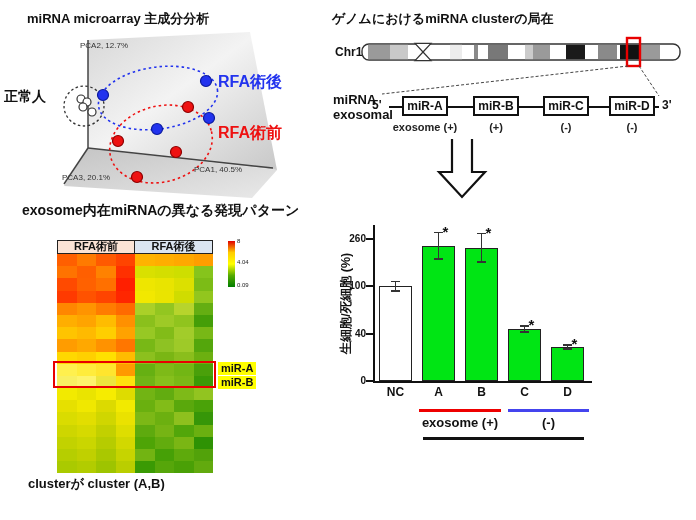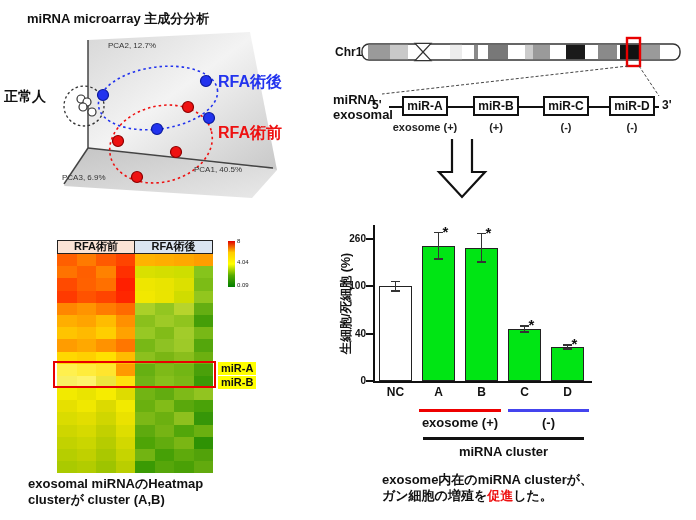--- a/index.html
+++ b/index.html
@@ -78,27 +78,28 @@
         <circle cx="186" cy="51" r="5.5" fill="#2233ee" stroke="#0b1a9e" stroke-width="1.2"></circle>
         <circle cx="189" cy="88" r="5.5" fill="#2233ee" stroke="#0b1a9e" stroke-width="1.2"></circle>
         <circle cx="137" cy="99" r="5.5" fill="#2233ee" stroke="#0b1a9e" stroke-width="1.2"></circle>
         <circle cx="168" cy="77" r="5.5" fill="#ee1111" stroke="#8d0000" stroke-width="1.2"></circle>
         <circle cx="98" cy="111" r="5.5" fill="#ee1111" stroke="#8d0000" stroke-width="1.2"></circle>
         <circle cx="156" cy="122" r="5.5" fill="#ee1111" stroke="#8d0000" stroke-width="1.2"></circle>
         <circle cx="117" cy="147" r="5.5" fill="#ee1111" stroke="#8d0000" stroke-width="1.2"></circle>
       </g>
   </svg>
 
-  <div class="small-axis" style="left:108px;top:41px;">PCA2, 12.7%</div>
+  <div class="small-axis" style="left:80px;top:41px;">PCA2, 12.7%</div>
   <div class="small-axis" style="left:194px;top:165px;">PCA1, 40.5%</div>
-  <div class="small-axis" style="left:62px;top:173px;">PCA3, 6.9%</div>
+  <div class="small-axis" style="left:62px;top:173px;">PCA3, 20.1%</div>
   <div class="abs bold" style="left:4px;top:88px;font-size:14px;">正常人</div>
   <div id="rfa-post-label" class="abs bold" style="left:218px;top:72px;font-size:16px;color:#2233ee;">RFA術後</div>
   <div id="rfa-pre-label" class="abs bold" style="left:218px;top:123px;font-size:16px;color:#ee1111;">RFA術前</div>
 
+  <div class="panel-title" style="left:332px;top:10px;">ゲノムにおけるmiRNA clusterの局在</div>
   <div class="abs bold" style="left:335px;top:45px;font-size:12px;">Chr13</div>
 
   <svg class="abs" style="left:330px;top:36px;" width="366" height="64" viewBox="0 0 366 64">
     <defs>
         <clipPath id="chrclip">
           <rect x="32" y="8" width="318" height="16" rx="7"></rect>
         </clipPath>
       </defs>
     <rect x="32" y="8" width="318" height="16" rx="7" fill="#ffffff" stroke="#333" stroke-width="1.4"></rect>
     <g id="chr-bands" clip-path="url(#chrclip)">
@@ -134,20 +135,21 @@
   <div class="abs bold" style="left:662px;top:98px;font-size:12px;">3'</div>
   <div class="sub-label" style="left:375px;width:100px;">exosome (+)</div>
   <div class="sub-label" style="left:473px;width:46px;">(+)</div>
   <div class="sub-label" style="left:543px;width:46px;">(-)</div>
   <div class="sub-label" style="left:609px;width:46px;">(-)</div>
 
   <svg class="abs" style="left:430px;top:138px;" width="64" height="62" viewBox="0 0 64 62">
     <path d="M22,1 L22,34 L9,34 L32,59 L55,34 L42,34 L42,1" fill="#ffffff" stroke="#111" stroke-width="2.2"></path>
   </svg>
 
+  <div class="panel-title" style="left:22px;top:202px;font-size:14px;">exosome内在miRNAの異なる発現パターン</div>
 
   <div id="heatmap-header">
     <div class="hm-head" id="hm-head-0" style="background: rgb(251, 227, 213);">RFA術前</div>
     <div class="hm-head" id="hm-head-1" style="background: rgb(219, 229, 241);">RFA術後</div>
   </div>
   <div id="heatmap-grid">
       <div class="hm-cell" style="background: rgb(255, 95, 0);"></div>
       <div class="hm-cell" style="background: rgb(255, 122, 0);"></div>
       <div class="hm-cell" style="background: rgb(255, 90, 0);"></div>
       <div class="hm-cell" style="background: rgb(255, 68, 0);"></div>
@@ -293,21 +295,20 @@
       <div class="hm-cell" style="background: rgb(98, 170, 14);"></div>
     </div>
   <div id="hm-red-box"></div>
   <div class="mir-label" style="top:362px;">miR-A</div>
   <div class="mir-label" style="top:376px;">miR-B</div>
   <div id="hm-scale" style="background: linear-gradient(rgb(224, 0, 0), rgb(255, 204, 0), rgb(255, 255, 0), rgb(85, 170, 0), rgb(0, 125, 0));"></div>
   <div class="scale-lab" style="top:238px;">8</div>
   <div class="scale-lab" style="top:259px;">4.04</div>
   <div class="scale-lab" style="top:282px;">0.09</div>
   <div class="caption" style="left:28px;top:476px;">
-    <div>exosomal miRNAのHeatmap</div>
     <div>clusterが cluster (A,B)</div>
   </div>
 
   <div id="bar-ylabel">生細胞/死細胞 (%)</div>
   <div id="bar-plot">
       <div class="ytick-mark" style="top: 155px;"></div>
       <div class="ytick-lab" style="right: calc(100% + 9px); top: 150px;">0</div>
       <div class="ytick-mark" style="top: 107.727px;"></div>
       <div class="ytick-lab" style="right: calc(100% + 9px); top: 102.727px;">40</div>
       <div class="ytick-mark" style="top: 60.4545px;"></div>
@@ -343,22 +344,15 @@
       <div class="err" style="left: 188px; top: 123.105px; width: 9px; height: 1.5px; z-index: 2;"></div>
       <div class="star" style="left: 196.5px; top: 110.073px;">*</div>
       <div class="xtick" style="left: 176px; width: 33px;">D</div>
     </div>
 
   <div id="grp-line-pos" class="grp-line" style="left:419px;top:409px;width:82px;background:#ee0000;"></div>
   <div id="grp-line-neg" class="grp-line" style="left:508px;top:409px;width:81px;background:#4444ee;"></div>
   <div class="grp-label" style="left:414px;top:415px;width:92px;">exosome (+)</div>
   <div class="grp-label" style="left:508px;top:415px;width:81px;">(-)</div>
   <div class="abs" style="left:423px;top:437px;width:161px;height:3px;background:#111;"></div>
-  <div class="grp-label" style="left:423px;top:444px;width:161px;">miRNA cluster</div>
-
-  <div class="caption" style="left:382px;top:472px;">
-    <div>exosome内在のmiRNA clusterが、</div>
-    <div>
-      <span>ガン細胞の増殖を</span><span id="caption-highlight" style="color:#ee1111;">促進</span><span>した。</span>
-    </div>
-  </div>
+
 
 </div>
 
 </body></html>

